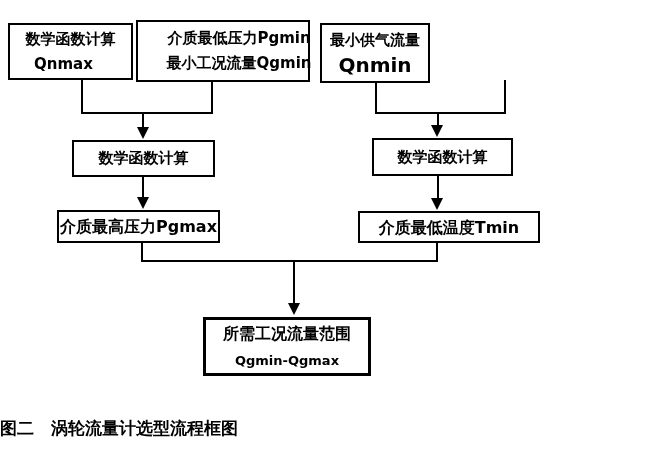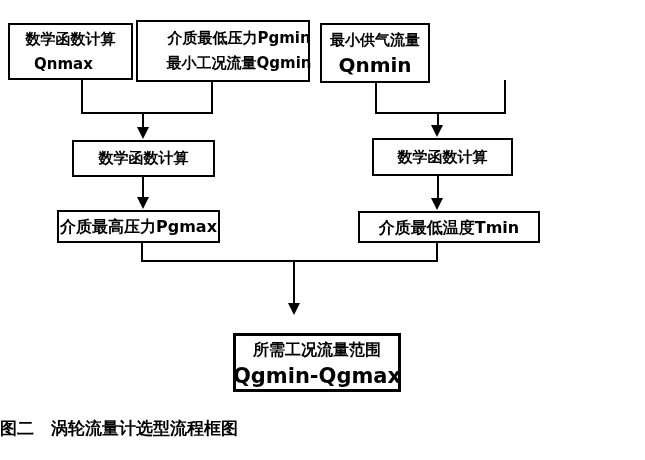--- a/index.html
+++ b/index.html
@@ -85,20 +85,20 @@
   <div class="box" style="left:358px;top:211px;width:182px;height:32px;font-size:16px;">
     <span>介质最低温度Tmin</span>
   </div>
 
   <div class="vline" style="left:141px;top:243px;height:19px;"></div>
   <div class="vline" style="left:436px;top:243px;height:19px;"></div>
   <div class="hline" style="left:141px;top:260px;width:297px;"></div>
   <div class="vline" style="left:293px;top:260px;height:45px;"></div>
   <div class="arrow-down" style="left:288px;top:303px;"></div>
 
-  <div class="box thick" style="left:233px;top:317px;width:168px;height:59px;font-size:16px;line-height:27px;margin-top:16px;">
+  <div class="box thick" style="left:203px;top:317px;width:168px;height:59px;font-size:16px;line-height:27px;">
     <span class="line1">所需工况流量范围</span>
-    <span class="line2 latin" style="font-size:21px;">Qgmin-Qgmax</span>
+    <span class="line2 latin" style="font-size:13px;">Qgmin-Qgmax</span>
   </div>
 
   <div class="caption">图二　涡轮流量计选型流程框图</div>
 
 </div>
 
 </body></html>

